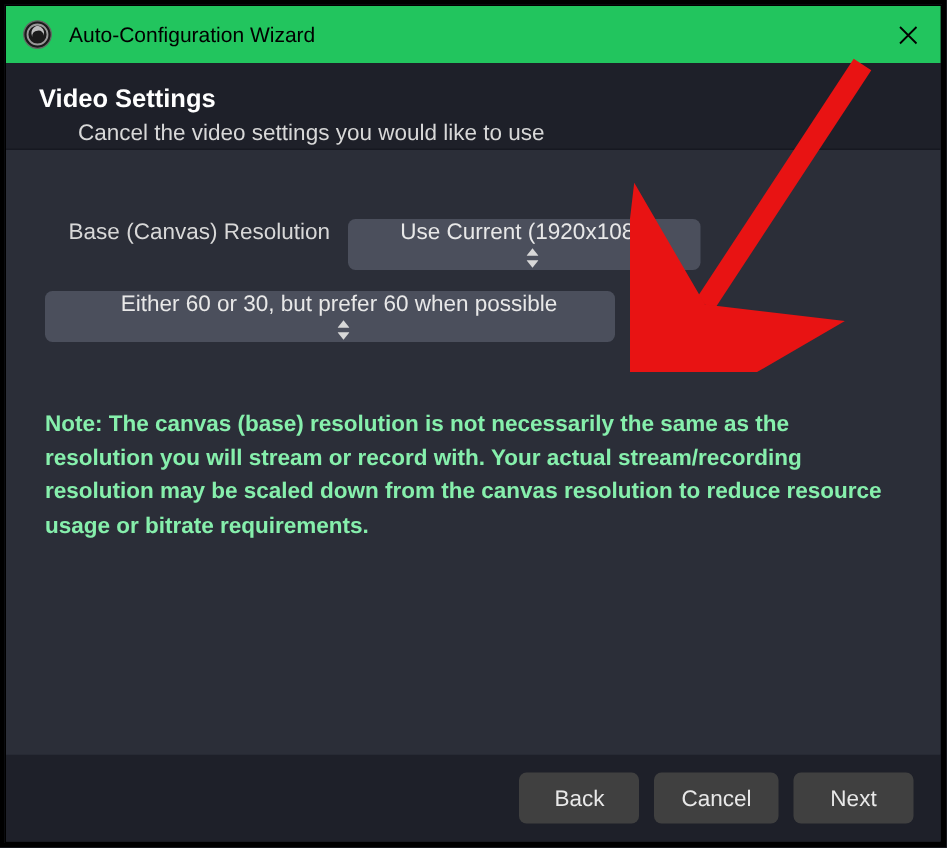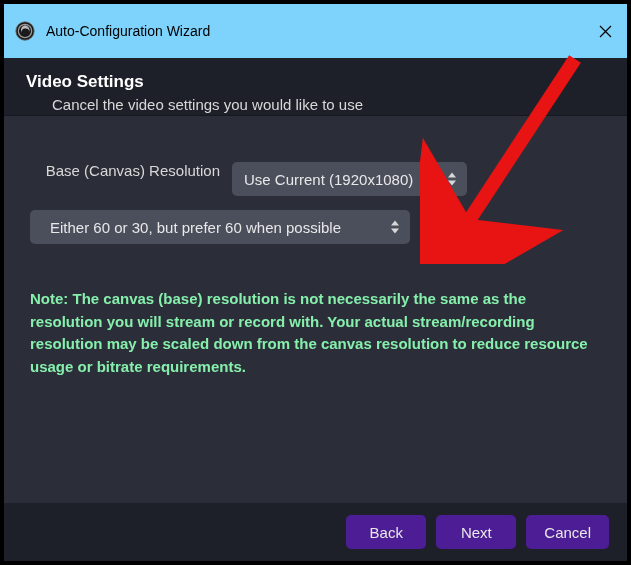--- a/index.html
+++ b/index.html
@@ -16,22 +16,22 @@
     }
     .window {
       width: 100%;
       height: 100%;
       background: #2b2e38;
       border: 1px solid #000;
       display: flex;
       flex-direction: column;
     }
     .titlebar {
-      height: 54px;
-      background: #7dd3fc;
+      height: 38px;
+      background: #22c55e;
       display: flex;
       align-items: center;
       padding: 0 0 0 10px;
     }
     .app-icon {
       width: 22px;
       height: 22px;
       display: flex;
       align-items: center;
       justify-content: center;
@@ -100,20 +100,21 @@
       background: #4b4f5c;
       border: none;
       border-radius: 5px;
       height: 34px;
       display: flex;
       align-items: center;
       padding: 0 8px 0 12px;
       color: #e8e8e8;
       font-size: 15px;
       cursor: pointer;
+      flex-direction: column;
     }
     .select-canvas {
       width: 235px;
     }
     .select-fps {
       width: 380px;
       padding-left: 20px;
     }
     .select-text {
       flex: 1;
@@ -144,21 +145,21 @@
     .footer {
       background: #1e2029;
       height: 58px;
       display: flex;
       align-items: center;
       justify-content: flex-end;
       gap: 10px;
       padding: 0 18px;
     }
     .btn {
-      background: #4c1d95;
+      background: #404040;
       border: none;
       border-radius: 5px;
       height: 34px;
       min-width: 80px;
       padding: 0 18px;
       color: #e8e8e8;
       font-size: 15px;
       cursor: pointer;
       display: flex;
       align-items: center;
@@ -233,16 +234,16 @@
         <marker id="ah" markerWidth="12" markerHeight="12" refX="3" refY="6" orient="auto">
           <path d="M0 0 L12 6 L0 12 L3 6 Z" fill="#e81313"></path>
         </marker>
       </defs>
       <line x1="155" y1="15" x2="50" y2="175" stroke="#e81313" stroke-width="14" marker-end="url(#ah)"></line>
     </svg>
   </div>
 
   <div class="footer">
     <button class="btn">Back</button>
+    <button class="btn">Cancel</button>
     <button class="btn">Next</button>
-    <button class="btn">Cancel</button>
   </div>
 </div>
 
 </body></html>

